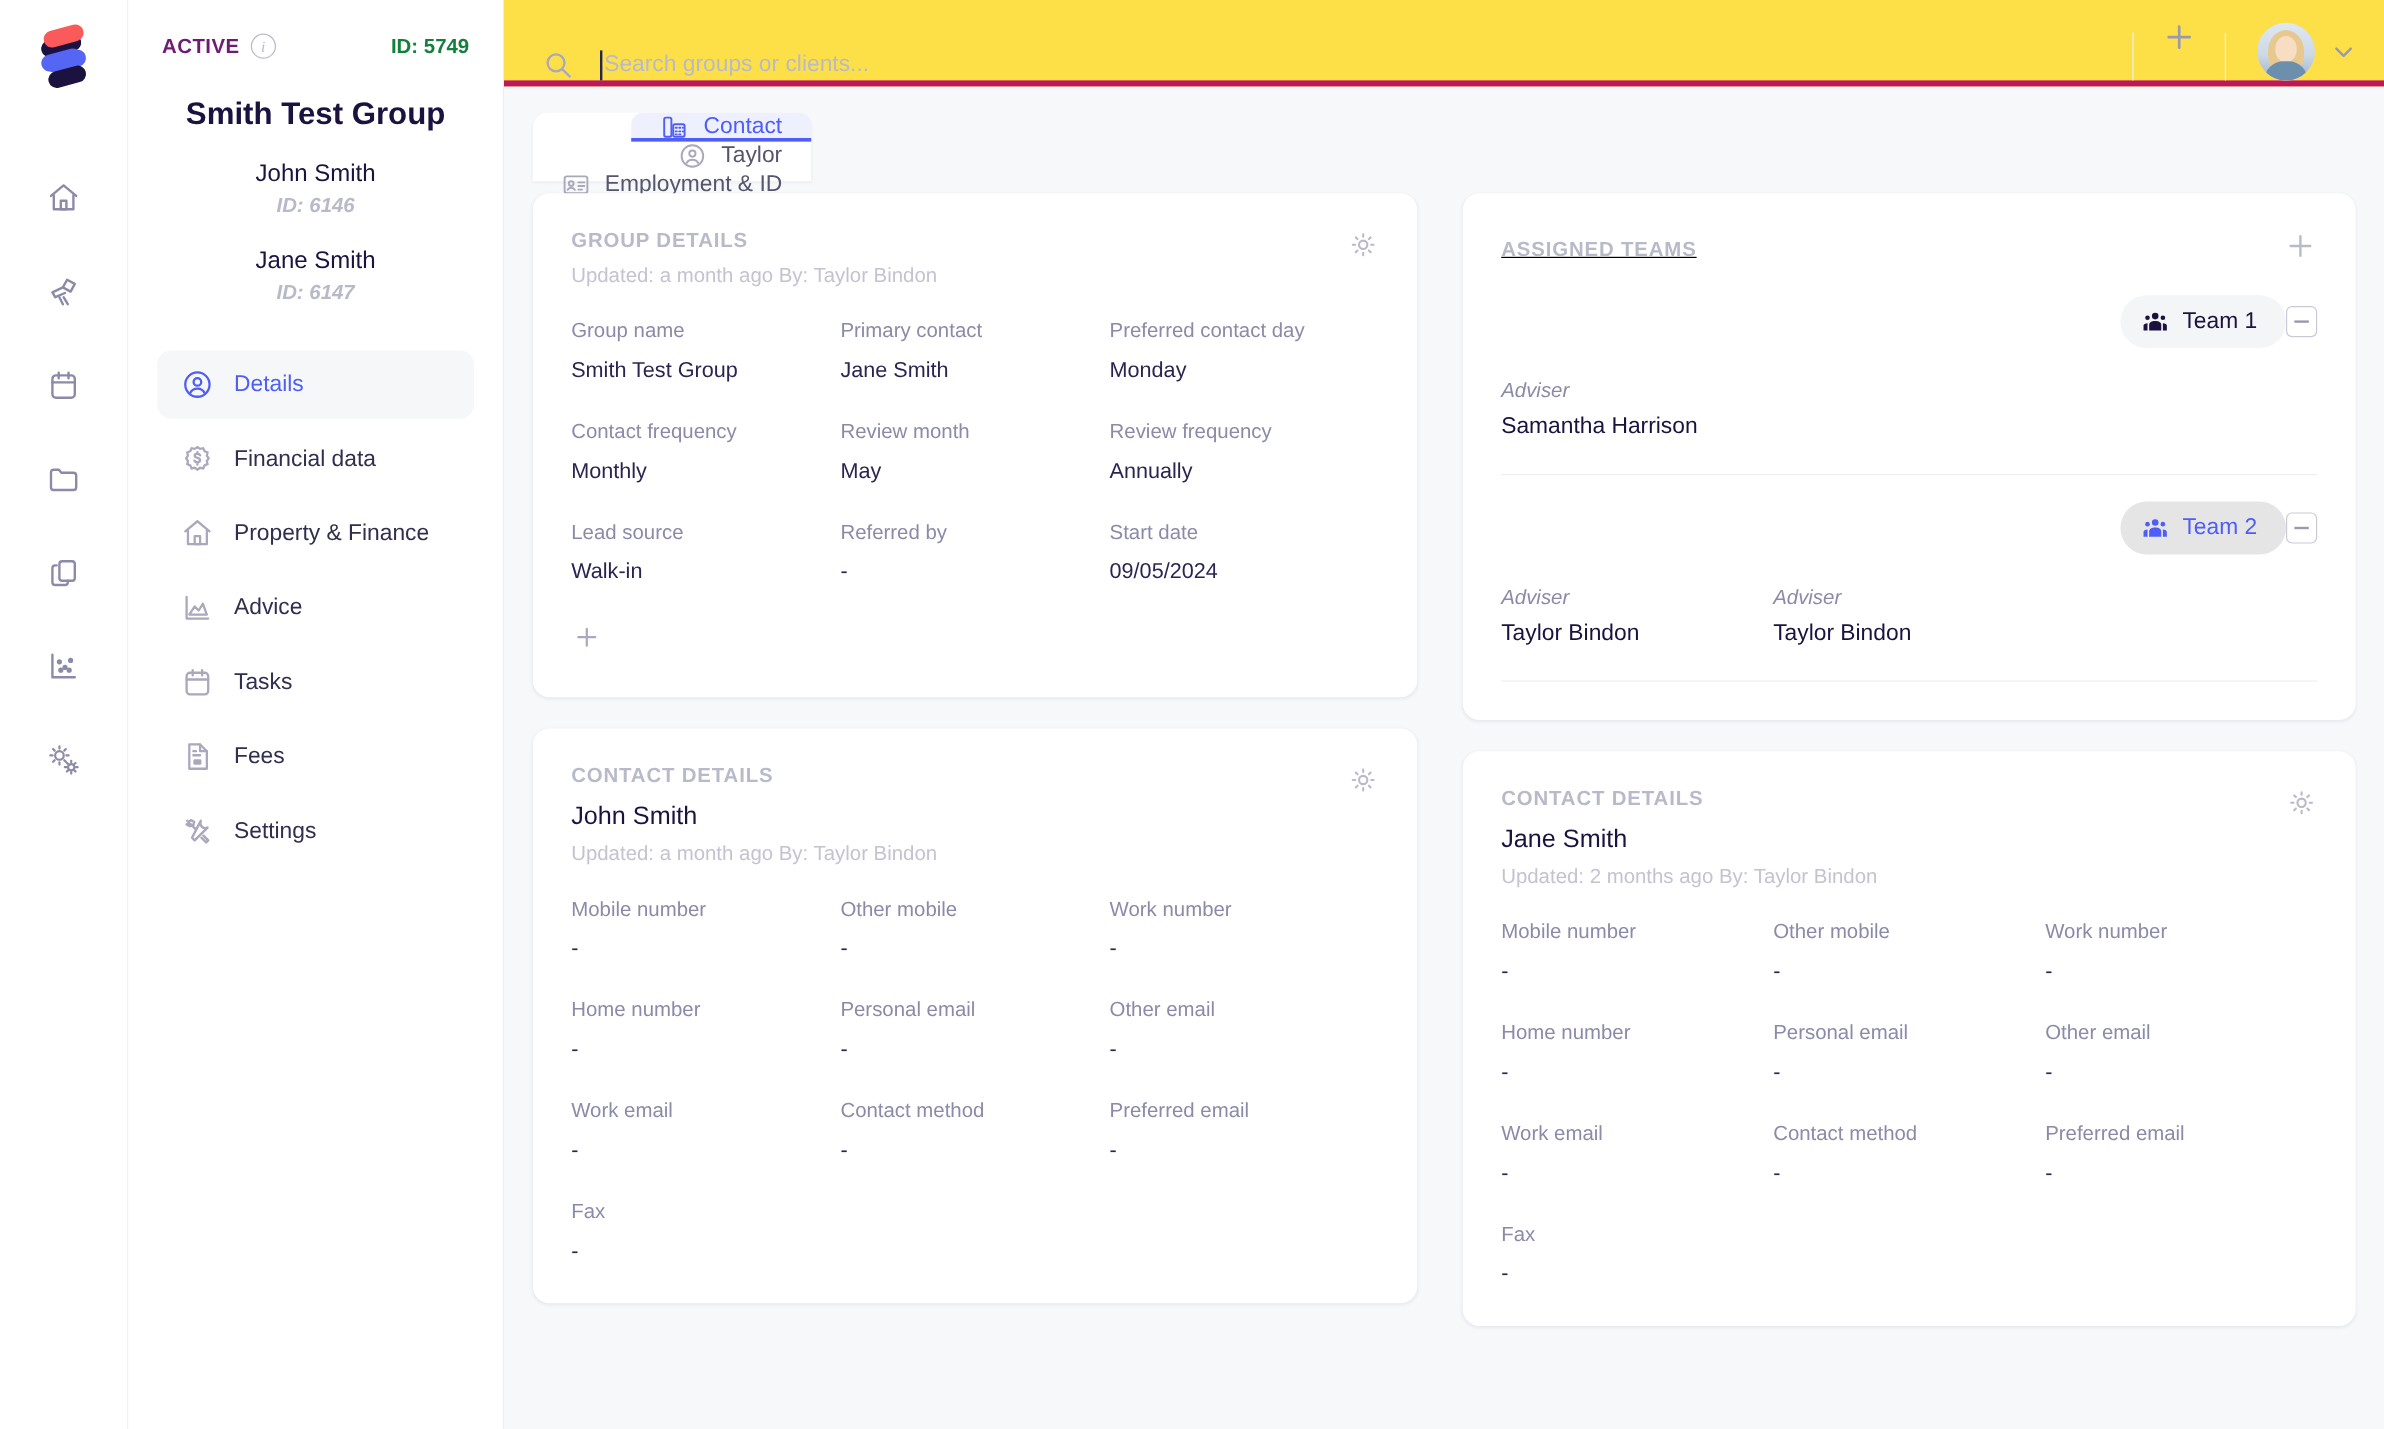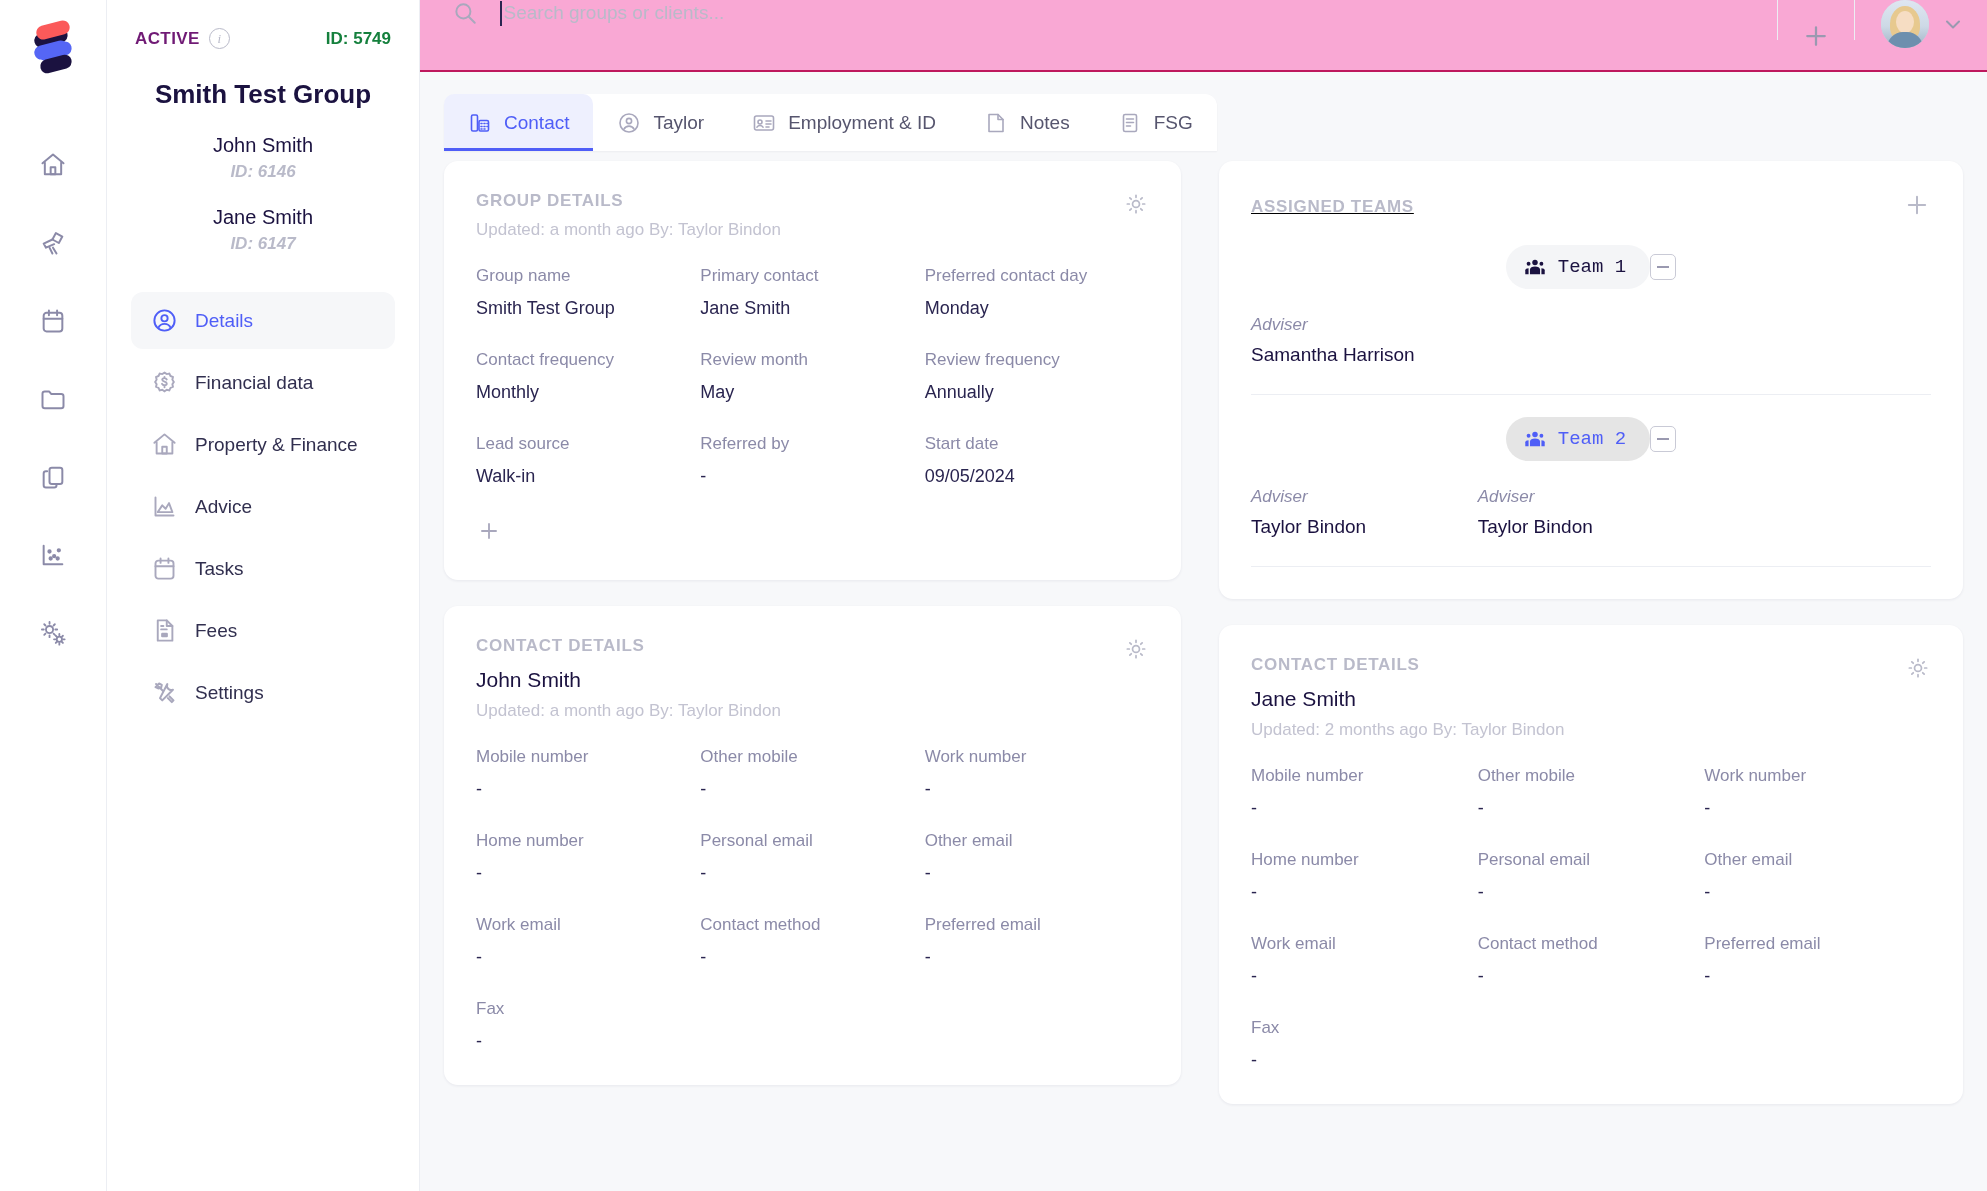--- a/index.html
+++ b/index.html
@@ -59,22 +59,22 @@
     margin-bottom: 5px;
   }
   .nav-item .nav-ico { width:28px; height:28px; display:flex; align-items:center; justify-content:center; color:#a9a8bd; flex:0 0 28px;}
   .nav-item.active { background:#f6f7f9; color:#4f5ef7; }
   .nav-item.active .nav-ico { color:#4f5ef7; }
 
   
   .main { flex:1; height:1191px; display:flex; flex-direction:column; background:#f7f8fa; }
 
   .topbar {
-    height:72px; min-height:72px; background:#f9a8d4; display:flex; align-items:flex-start;
-    border-bottom:2px solid #be185d;
+    height:72px; min-height:72px; background:#fde047; display:flex; align-items:flex-end;
+    border-bottom:5px solid #be185d;
   }
   .search-wrap { display:flex; align-items:center; flex:1; padding-left:32px; gap:22px; }
   .search-ico { color:#a9a8bd; display:flex; }
   .search-field { position:relative; flex:1; display:flex; align-items:center; }
   .caret { width:1.5px; height:25px; background:#2a2550; }
   .search-input {
     border:none; outline:none; background:transparent;
     font-family:"Liberation Sans", sans-serif; font-size:19px; color:#2a2550;
     width:100%; padding-left:2px;
   }
@@ -95,20 +95,21 @@
   .avatar .body { position:absolute; left:6px; bottom:0; width:36px; height:16px; border-radius:16px 16px 0 0; background:#6d8fae; }
   .chev { color:#9a99b0; display:flex; }
 
   .content { flex:1; overflow:hidden; padding: 0 0 0 0; }
 
   
   .tabs {
     margin: 22px 0 0 24px; display:inline-flex; align-items:flex-end;
     background:#fff; border-radius:12px 12px 0 0; height:57px;
     box-shadow: 0 1px 2px rgba(30,30,60,0.05);
+    flex-direction: column;
   }
   .tab {
     display:flex; align-items:center; gap:12px; height:57px; padding:0 24px;
     font-size:19px; color:#56556e; cursor:pointer; position:relative;
   }
   .tab .t-ico { color:#a9a8bd; display:flex; }
   .tab.active { color:#4f5ef7; background:#eef0fe; border-radius:10px 10px 0 0; }
   .tab.active .t-ico { color:#4f5ef7; }
   .tab.active::after {
     content:""; position:absolute; left:0; right:0; bottom:0; height:3px; background:#4f5ef7;
@@ -130,21 +131,21 @@
   .card-person { font-size:21px; color:#1b1240; margin-top:12px; }
 
   .fields { display:grid; grid-template-columns: repeat(3, 1fr); margin-top: 26px; row-gap: 30px; }
   .fld-label { font-size:17px; color:#8b8aa8; }
   .fld-value { font-size:18px; color:#2a2550; margin-top:12px; min-height:22px; }
   .add-row { margin-top: 30px; color:#a9a8bd; cursor:pointer; display:inline-flex; }
 
   
   .teams-hd { display:flex; align-items:center; justify-content:space-between;text-decoration:underline; }
   .team-blk { padding-top: 22px; }
-  .team-row { display:flex; align-items:center; justify-content:center;font-family:Liberation Mono, monospace; }
+  .team-row { display:flex; align-items:center; justify-content:flex-end; }
   .chip {
     display:inline-flex; align-items:center; gap:12px;
     background:#f4f5f7; border-radius:22px; padding:11px 24px 11px 18px;
     font-size:19px; color:#1b1240; cursor:pointer;
   }
   .chip.sel { background:#e5e5e5; color:#4f5ef7; }
   .chip .c-ico { color:#1b1240; display:flex; }
   .chip.sel .c-ico { color:#4f5ef7; }
   .minus-btn {
     width:26px; height:26px; border:1.8px solid #c9cad6; border-radius:5px;

